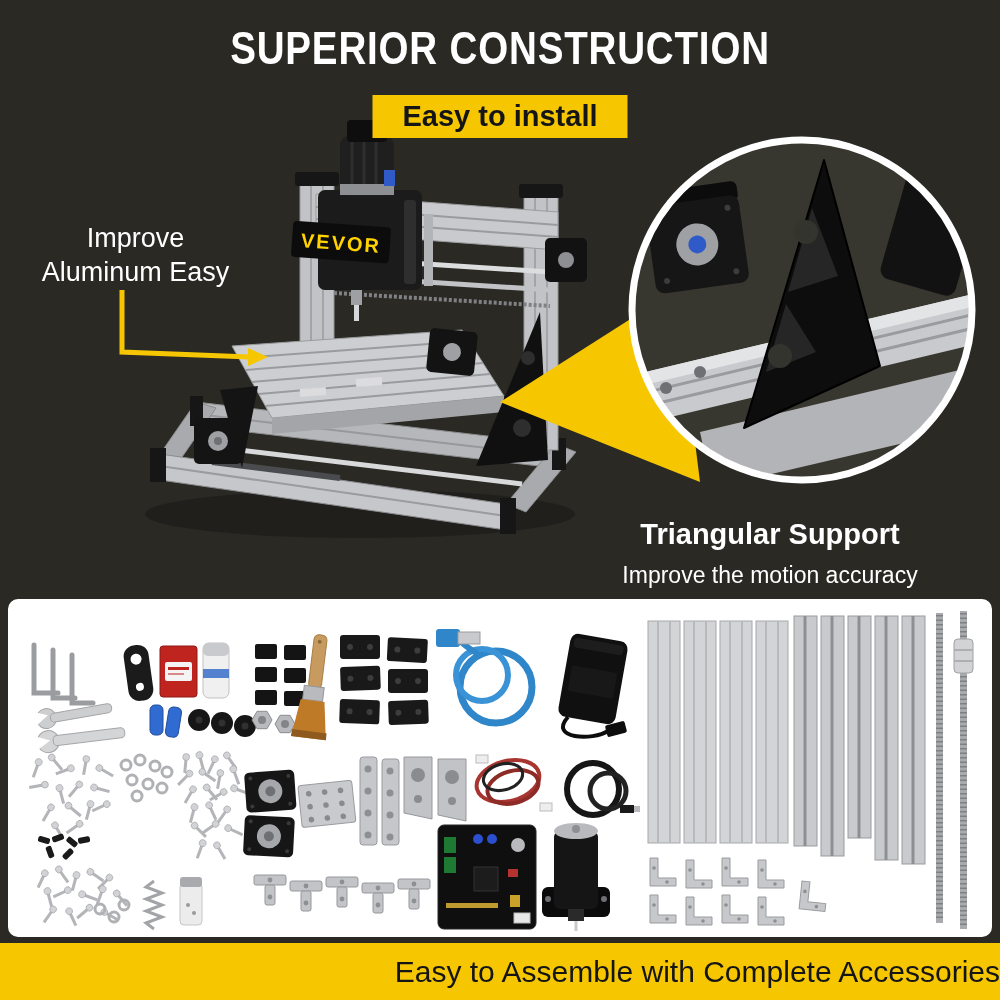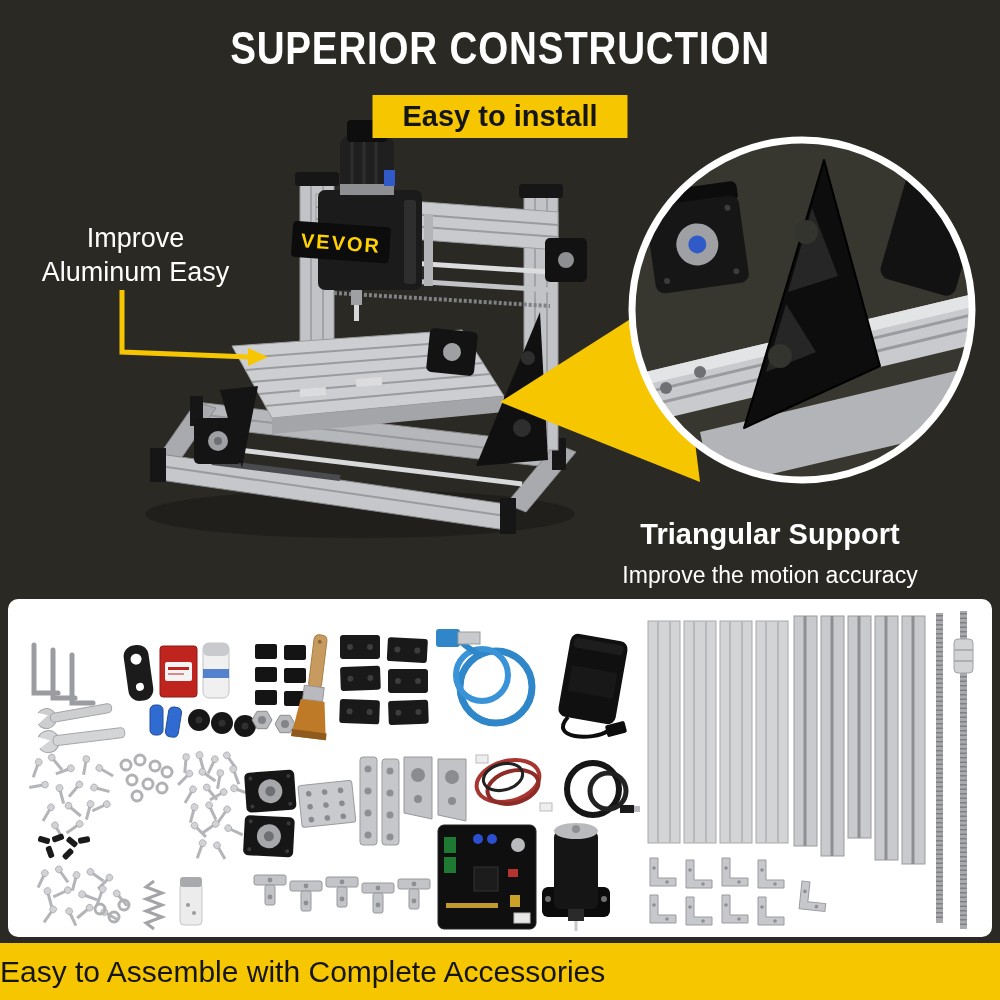--- a/index.html
+++ b/index.html
@@ -13,21 +13,21 @@
            background:var(--accent,#f6c700); color:#151515; font-size:29px; font-weight:bold; padding:5px 30px;margin-top:8px; }
   .callout-left { position:absolute; left:18px; top:221px; width:235px; text-align:center;
                   color:#ffffff; font-size:27px; line-height:34px; }
   .callout-right { position:absolute; left:555px; top:474px; width:430px; text-align:center; color:#ffffff;margin-top:44px; }
   .callout-right .t { font-size:29px; font-weight:bold; margin-bottom:8px; }
   .callout-right .d { font-size:23px; line-height:33px; }
   .panel { position:absolute; left:8px; top:599px; width:984px; height:338px; background:#ffffff;
            border-radius:10px; z-index:2; overflow:hidden; }
   .panel svg { display:block; width:100%; height:100%; }
   .footer { position:absolute; left:0; bottom:0; width:1000px; height:57px; background:var(--accent,#f6c700);
-            display:flex; align-items:center; justify-content:flex-start; z-index:3; }
+            display:flex; align-items:center; justify-content:flex-end; z-index:3; }
   .footer span { color:#151515; font-size:30px; }
 </style>
 </head>
 <body>
 
 <div class="page">
 
   <svg class="scene" width="1000" height="600" viewBox="0 0 1000 600">
 
     <g>

